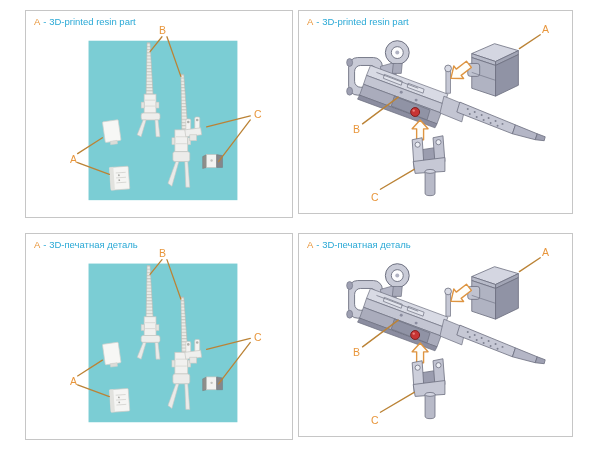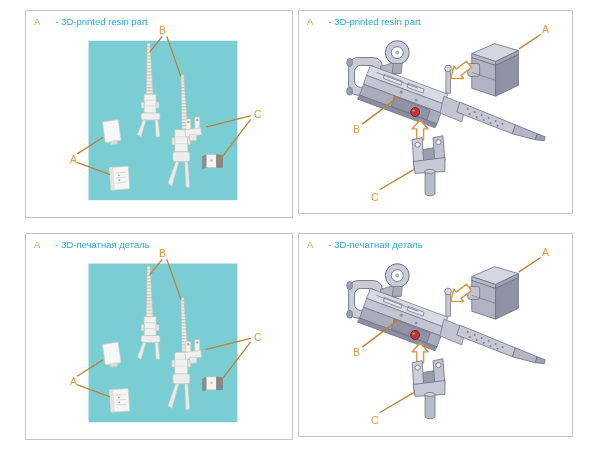--- a/index.html
+++ b/index.html
@@ -9,21 +9,21 @@
   }
   .panel{
     position:absolute;background:#ffffff;border:1px solid #c6c6c6;
     box-sizing:border-box;
   }
   .hdr{
     position:absolute;left:8px;top:5px;font-size:9.5px;line-height:11px;
     white-space:nowrap;z-index:3;
   }
   .hdr .hl{color:#e8963c;margin-right:3px;}
-  .hdr .ht{color:#2aa9d6;margin-left:12px;}
+  .hdr .ht{color:#2aa9d6;}
   .fig{position:absolute;left:0;top:0;width:100%;height:100%;z-index:1;}
   .lbl{
     position:absolute;color:#e8963c;font-size:10.5px;line-height:10px;
     z-index:3;font-weight:500;
   }
   #symdefs{position:absolute;width:0;height:0;overflow:hidden;}
 </style>
 </head>
 <body>
 

